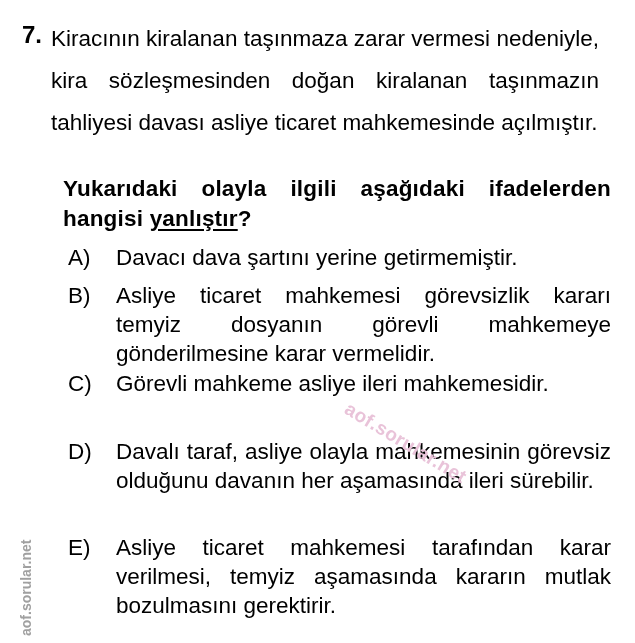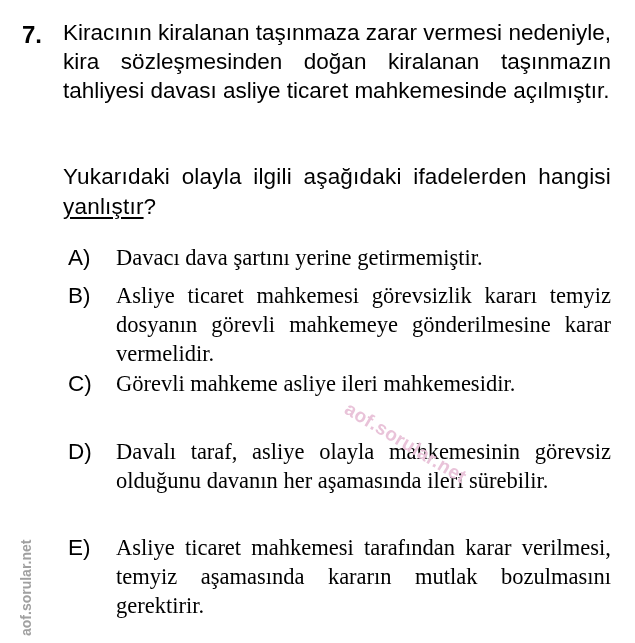--- a/index.html
+++ b/index.html
@@ -4,31 +4,31 @@
 <style>
   html, body { margin: 0; padding: 0; }
   body {
     width: 635px; height: 643px; background: #ffffff; position: relative; overflow: hidden;
     font-family: "Liberation Sans", sans-serif; color: #000;
   }
   .qnum {
     position: absolute; left: 22px; top: 20px; font-size: 24px; font-weight: bold; line-height: 29px;
   }
   .stem {
-    position: absolute; left: 63px; top: 18px; width: 548px; font-size: 22.5px; line-height: 29px;
+    position: absolute; left: 51px; top: 18px; width: 548px; font-size: 22.5px; line-height: 42px;
     text-align: justify; text-align-last: left;
   }
   .prompt {
-    position: absolute; left: 63px; top: 162px; width: 548px; font-size: 22.5px; line-height: 30px;
-    font-weight: normal; text-align: justify; letter-spacing: 0.2px;
+    position: absolute; left: 63px; top: 174px; width: 548px; font-size: 22.5px; line-height: 30px;
+    font-weight: bold; text-align: justify; letter-spacing: 0.2px;
   }
   .prompt u { text-decoration: underline; text-underline-offset: 3px; text-decoration-thickness: 2px; }
   .option { position: absolute; left: 68px; width: 543px; font-size: 22.5px; line-height: 29px; }
   .option .lbl { position: absolute; left: 0; top: 0; width: 44px; }
-  .option .txt { margin-left: 48px; display: block; text-align: justify; text-align-last: left; font-family: Liberation Serif, serif; }
+  .option .txt { margin-left: 48px; display: block; text-align: justify; text-align-last: left; }
   .wm-diag {
     position: absolute; left: 352px; top: 398px; font-size: 19px; font-weight: bold;
     color: #e9c3d9; transform: rotate(31deg); transform-origin: left top; white-space: nowrap;
     pointer-events: none; letter-spacing: 0.5px;
   }
   .wm-side {
     position: absolute; left: 18px; top: 636px; font-size: 14px; font-weight: bold; color: #a0a0a0;
     transform: rotate(-90deg); transform-origin: left top; white-space: nowrap;
   }
 </style>

